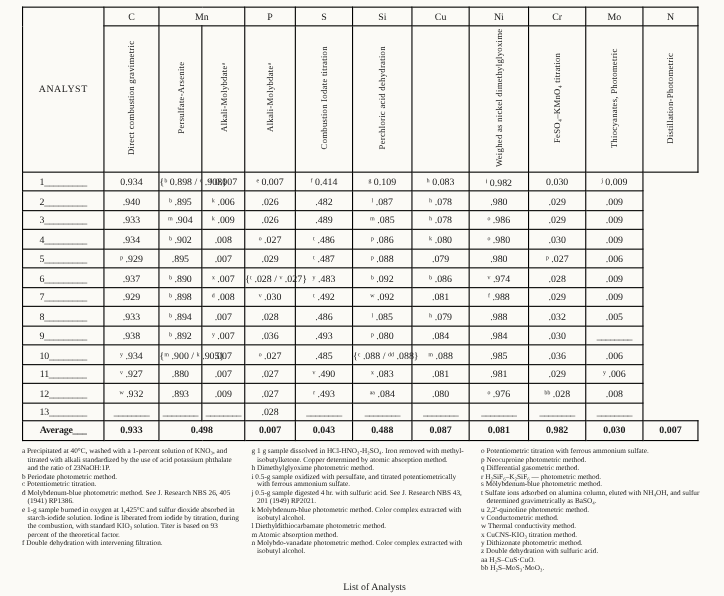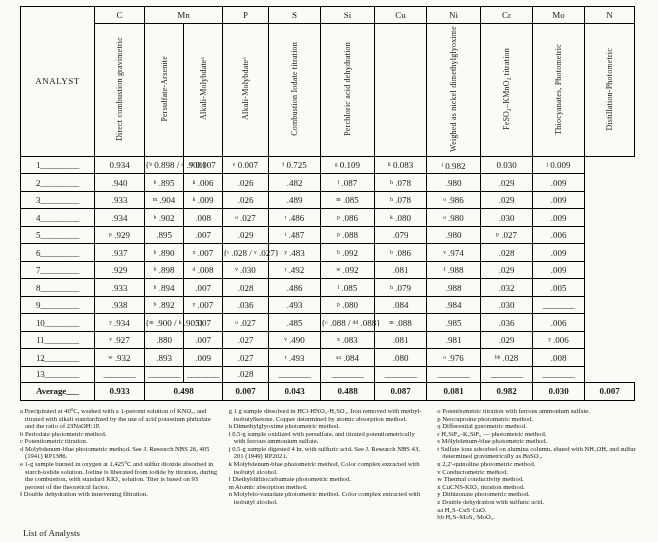--- a/index.html
+++ b/index.html
@@ -61,21 +61,21 @@
     width:616px;
     display:flex;
     gap:10px;
     font-size:6.6px;
     line-height:7.6px;
     font-family:"Liberation Serif", serif;
   }
   .notes .col{width:33%;}
   .notes p{margin:0 0 0 0;text-indent:-5px;padding-left:5px;}
   .listtitle{
-    text-align:left;
+    text-align:center;
     font-size:9px;
     margin-top:7px;
     padding-left:23px;
   }
   .analysts{
     margin:2px 0 0 20px;
     width:616px;
     display:flex;
     gap:12px;
     font-size:7px;
@@ -133,21 +133,21 @@
       <td><span class="vtext">Thiocyanates, Photometric</span></td>
       <td><span class="vtext">Distillation-Photometric</span></td>
     </tr>
 
     <tr>
       <td class="rowlbl">1_________</td>
       <td class="datacell">0.934</td>
       <td class="datacell">{ᵇ 0.898 / ᶜ .908}</td>
       <td class="datacell">ᵈ 0.007</td>
       <td class="datacell">ᵉ 0.007</td>
-      <td class="datacell">ᶠ 0.725</td>
+      <td class="datacell">ᶠ 0.414</td>
       <td class="datacell">ᵍ 0.109</td>
       <td class="datacell">ʰ 0.083</td>
       <td class="datacell">ⁱ 0.982</td>
       <td class="datacell">0.030</td>
       <td class="datacell">ʲ 0.009</td>
     </tr>
     <tr>
       <td class="rowlbl">2_________</td>
       <td class="datacell">.940</td>
       <td class="datacell">ᵇ .895</td>

